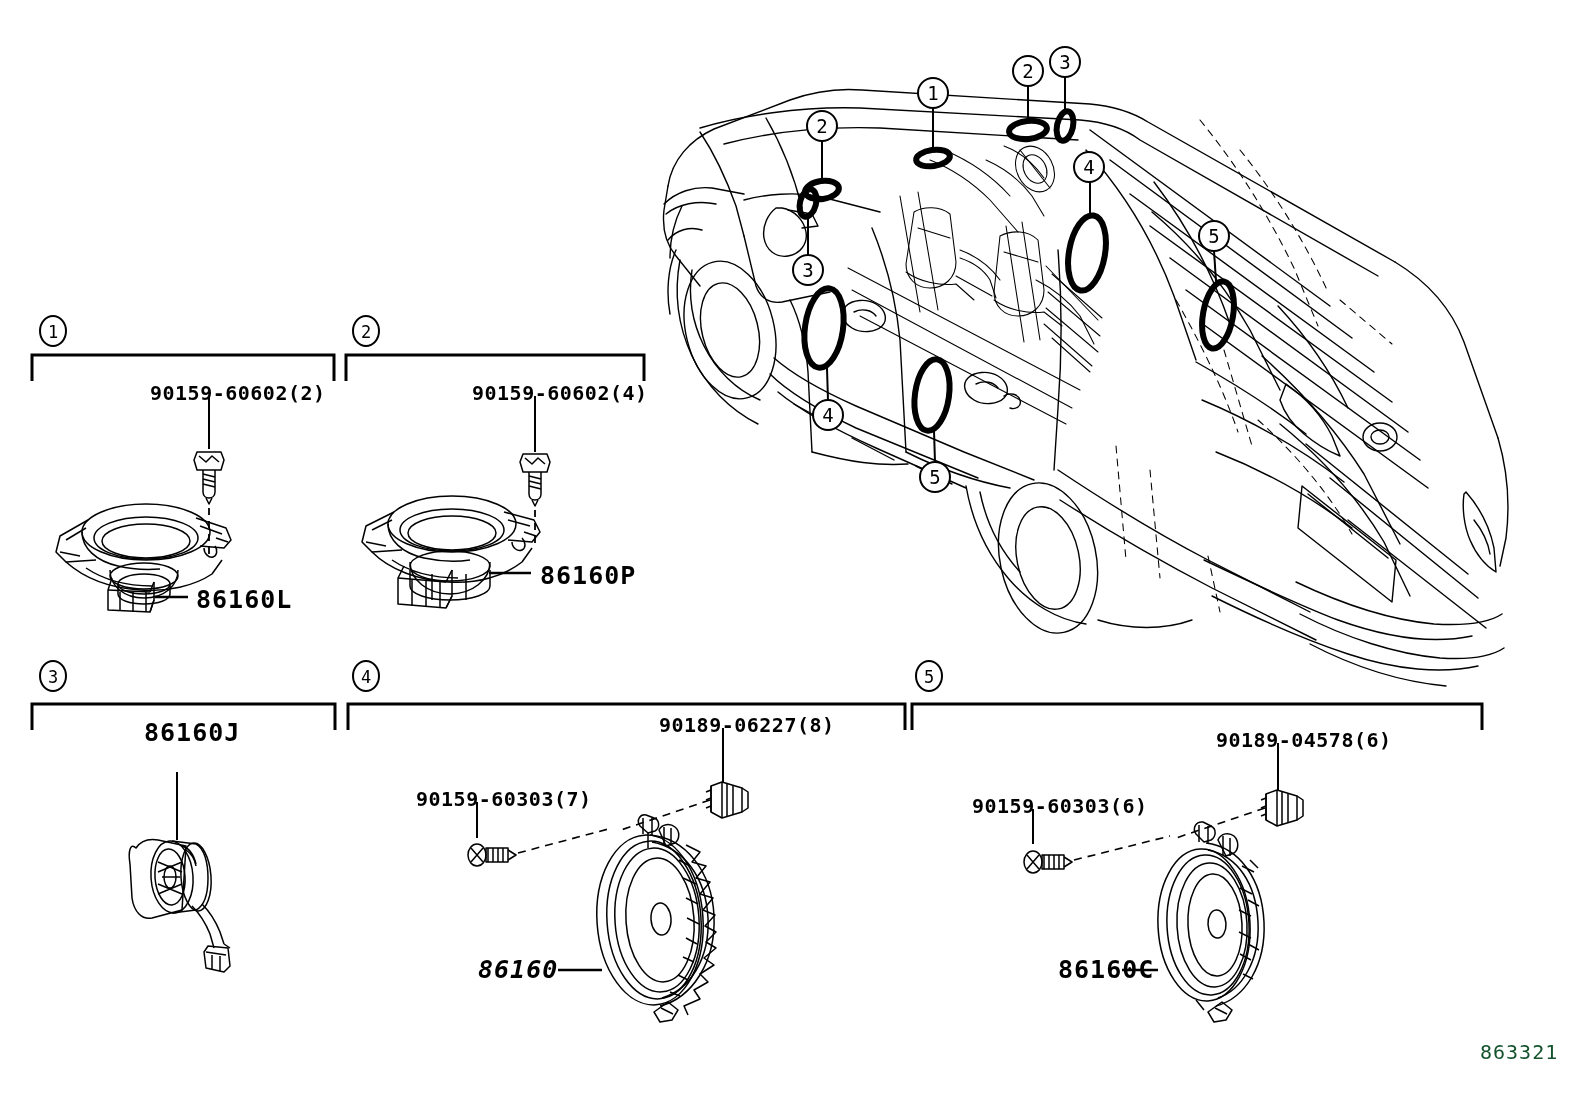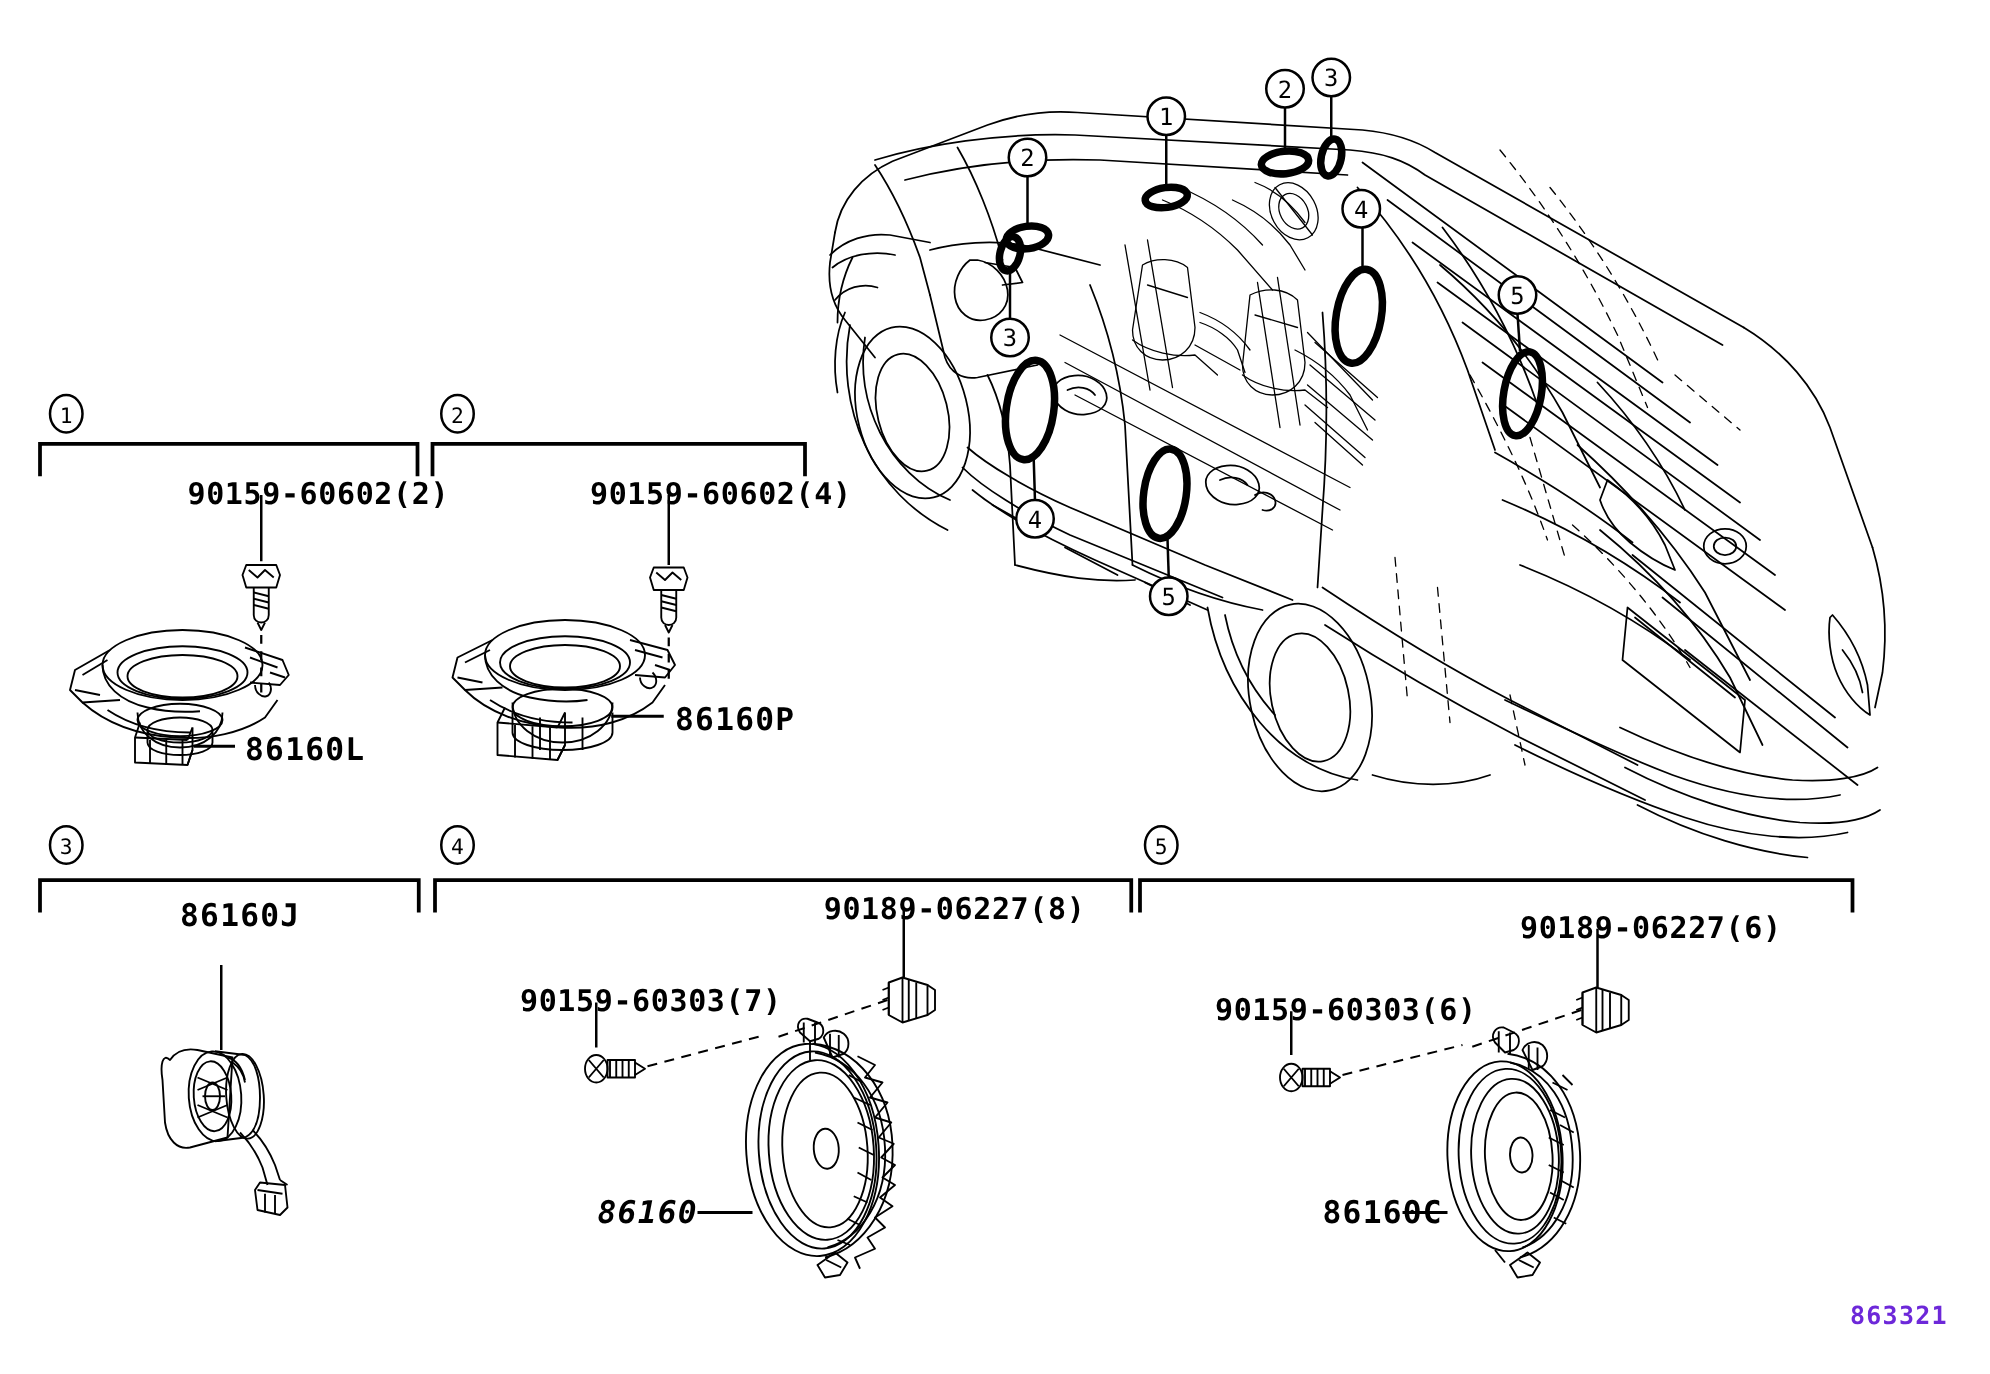--- a/index.html
+++ b/index.html
@@ -21,38 +21,38 @@
   #sheet svg.layer {
     position: absolute;
     left: 0;
     top: 0;
     width: 1592px;
     height: 1099px;
   }
   .pnum {
     position: absolute;
     font-family: "DejaVu Sans Mono", "Liberation Mono", monospace;
-    font-size: 24px;
+    font-size: 20px;
     font-weight: bold;
     letter-spacing: 0.5px;
     color: #000000;
     white-space: nowrap;
     line-height: 1;
   }
   .pnum.big {
     font-size: 25px;
     letter-spacing: 1px;
   }
   .drawing-no {
     position: absolute;
     font-family: "DejaVu Sans Mono", "Liberation Mono", monospace;
     font-size: 20px;
-    font-weight: bold;
+    font-weight: normal;
     letter-spacing: 1px;
-    color: #6d28d9;
+    color: #14532d;
   }
   .balloon-num {
     font-family: "DejaVu Sans Mono", "Liberation Mono", monospace;
     font-size: 17px;
     font-weight: normal;
     fill: #000;
   }
   .cal-num {
     font-family: "DejaVu Sans Mono", "Liberation Mono", monospace;
     font-size: 19px;
@@ -595,19 +595,19 @@
 
   <div class="pnum" style="left:472px; top:383px;">90159-60602(4)</div>
   <div class="pnum big" style="left:540px; top:563px;">86160P</div>
 
   <div class="pnum big" style="left:144px; top:720px;">86160J</div>
 
   <div class="pnum" style="left:659px; top:715px;">90189-06227(8)</div>
   <div class="pnum" style="left:416px; top:789px;">90159-60303(7)</div>
   <div class="pnum big" style="left:478px; top:957px;font-style:italic;">86160</div>
 
-  <div class="pnum" style="left:1216px; top:730px;">90189-06227(6)</div>
+  <div class="pnum" style="left:1216px; top:730px;">90189-04578(6)</div>
   <div class="pnum" style="left:972px; top:796px;">90159-60303(6)</div>
   <div class="pnum big" style="left:1030px; top:957px;margin-left:28px;">86160C</div>
 
   <div class="drawing-no" style="left:1480px; top:1040px;">863321</div>
 
 </div>
 
 </body></html>

